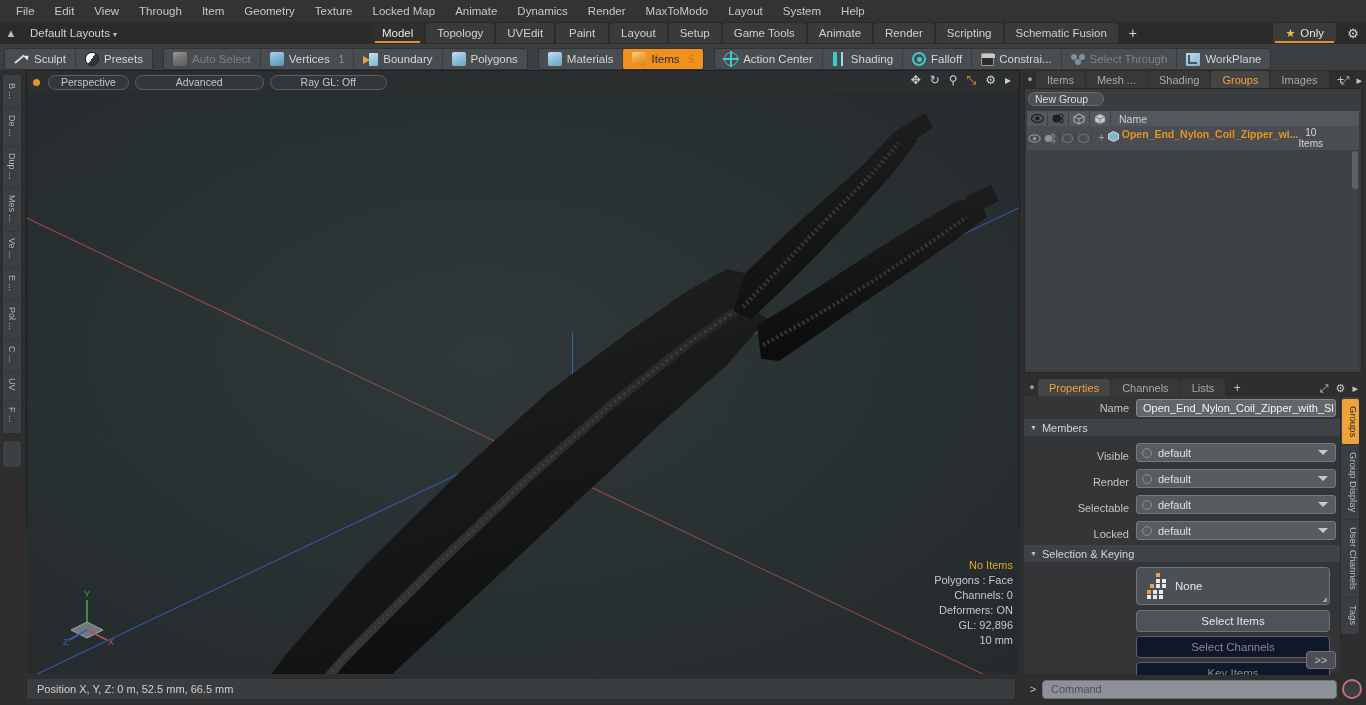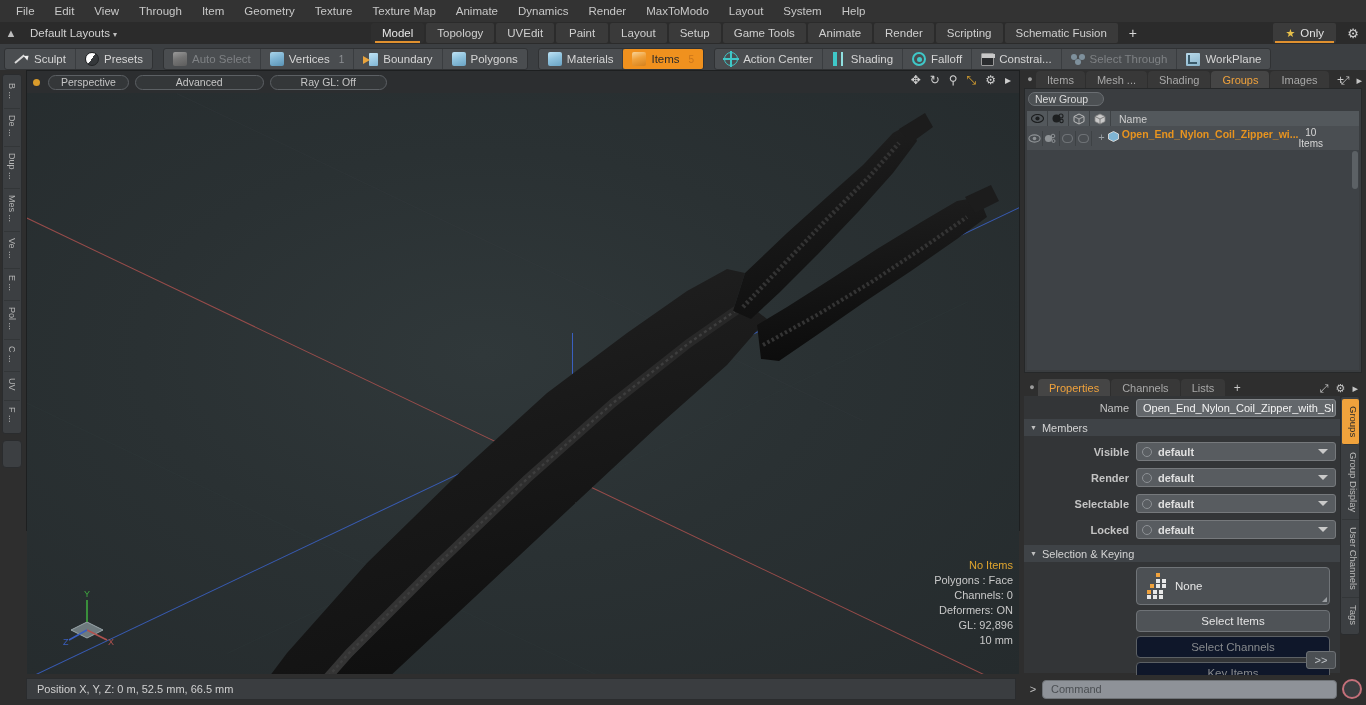--- a/index.html
+++ b/index.html
@@ -241,21 +241,21 @@
   #grp-rowname { flex:1; display:flex; align-items:flex-start; padding-left:4px; }
   #grp-label { color:#e8941f; font-size:10.5px; font-weight:bold; white-space:nowrap; }
   #grp-sub { color:#d8d8d8; font-size:10px; text-align:center; margin-top:-1px; padding-right:36px;}
   #grp-plus { color:#9aa0a4; font-size:11px; margin:3px 2px 0 2px; }
   #grp-empty { position:absolute; left:2px; top:61px; right:2px; bottom:2px; background:#3e4246; }
   #grp-scroll { position:absolute; right:3px; top:62px; width:6px; height:38px; background:#5c6165; border-radius:3px;}
 
   
   #prop-tabs { position:absolute; left:2px; top:308px; width:338px; }
   #prop-box { position:absolute; left:2px; top:326px; width:316px; height:277px; background:#333537; }
-  .prow { display:flex; align-items:center; height:21px; margin-bottom:5px;font-weight:bold; }
+  .prow { display:flex; align-items:flex-end; height:21px; margin-bottom:5px; }
   .plabel { width:112px; text-align:right; color:#c4c4c4; font-size:11px; padding-right:7px; }
   .pdrop {
     flex:1; height:19px; background:#585c60; border:1px solid #76797c; border-radius:3px;
     display:flex; align-items:center; position:relative; margin-right:4px;
   }
   .pdrop .dot { width:10px;height:10px;border-radius:50%;border:1px solid #8d9195;margin:0 6px 0 5px; background:#5a5e62;}
   .pdrop .val { color:#e0e0e0; font-size:11px; }
   .pdrop .car { position:absolute; right:7px; width:0;height:0;
      border-left:5px solid transparent;border-right:5px solid transparent;border-top:5px solid #c9c9c9;}
   .namerow { display:flex; align-items:center; height:20px; padding-top:3px;}
@@ -325,21 +325,21 @@
 <body>
 
 <div id="menubar">
   <div class="menu-item">File</div>
   <div class="menu-item">Edit</div>
   <div class="menu-item">View</div>
   <div class="menu-item">Through</div>
   <div class="menu-item">Item</div>
   <div class="menu-item">Geometry</div>
   <div class="menu-item">Texture</div>
-  <div class="menu-item">Texture Map</div>
+  <div class="menu-item">Locked Map</div>
   <div class="menu-item">Animate</div>
   <div class="menu-item">Dynamics</div>
   <div class="menu-item">Render</div>
   <div class="menu-item">MaxToModo</div>
   <div class="menu-item">Layout</div>
   <div class="menu-item">System</div>
   <div class="menu-item">Help</div>
 </div>
 
 <div id="layoutbar">

